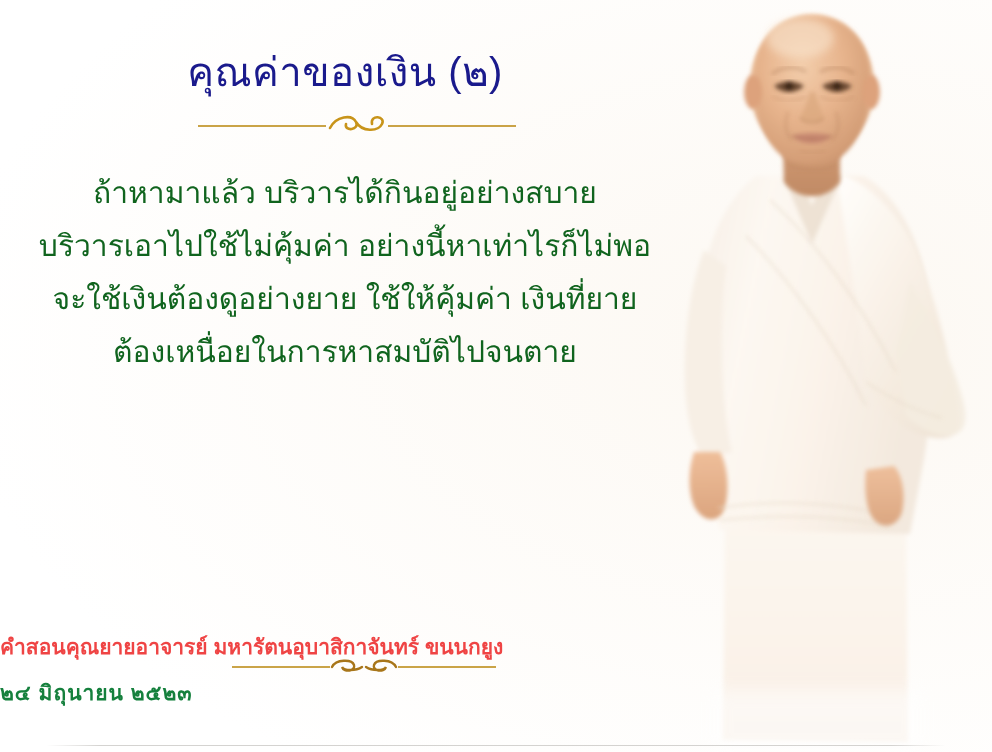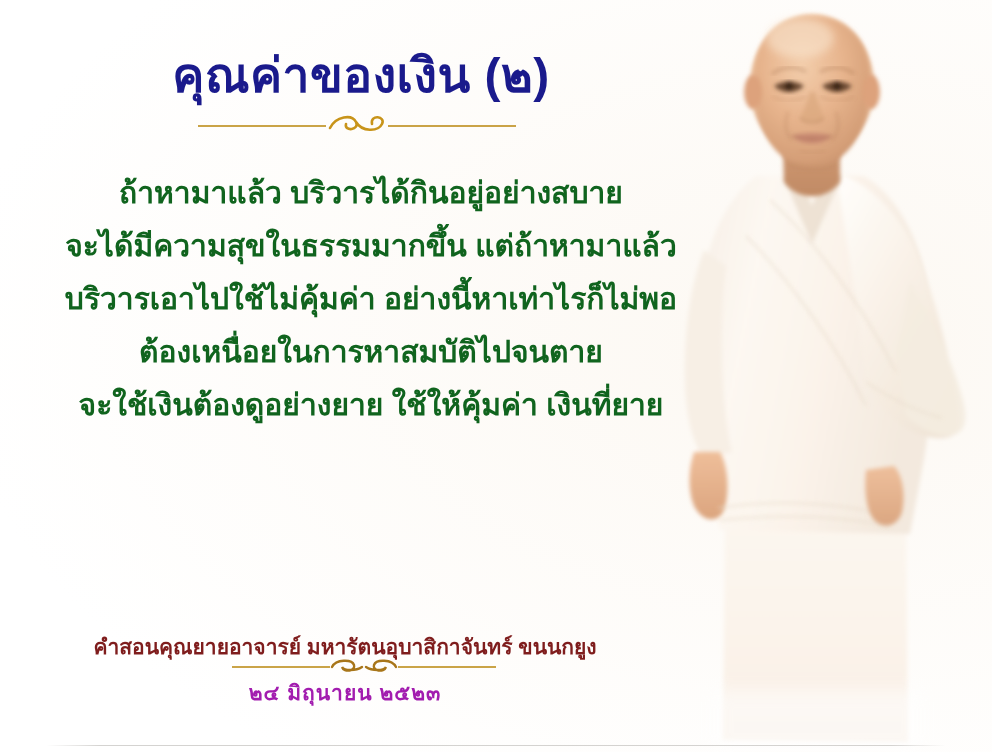--- a/index.html
+++ b/index.html
@@ -50,26 +50,26 @@
     position: absolute;
     left: 0;
     top: 0;
     width: 690px;
     height: 752px;
   }
 
   .title {
     position: absolute;
     top: 50px;
-    left: 16px;
+    left: 0;
     width: 690px;
     text-align: center;
     color: #1a1a8c;
-    font-size: 48px;
-    font-weight: bold;
+    font-size: 40px;
+    font-weight: normal;
     line-height: 1.1;
     letter-spacing: 0.5px;
     white-space: nowrap;
   }
 
   
   .divider-top {
     position: absolute;
     top: 112px;
     left: 198px;
@@ -87,48 +87,46 @@
 
   
   .verse {
     position: absolute;
     top: 166px;
     left: 0;
     width: 690px;
     text-align: center;
     color: #10641e;
     font-size: 30px;
-    font-weight: bold;
+    font-weight: normal;
     line-height: 53px;
-    margin-left: 26px;
   }
   .verse .vline {
     display: block;
     white-space: nowrap;
   }
 
   
   .attrib {
     position: absolute;
     top: 630px;
     left: 0;
     width: 690px;
-    text-align: center;
-    color: #7f1d1d;
+    color: #ef4444;
     font-size: 21px;
     font-weight: bold;
     white-space: nowrap;
   }
   .datetext {
     position: absolute;
     top: 676px;
     left: 0;
     width: 690px;
-    text-align: center;
-    color: #a21caf;
+    text-align: left;
+    color: #15803d;
     font-size: 21px;
     font-weight: bold;
     letter-spacing: 1px;
     white-space: nowrap;
   }
 
   
   .portrait {
     position: absolute;
     right: 0;
@@ -338,24 +336,23 @@
                  C 138 4, 154 2, 158 10
                  C 162 18, 146 20, 148 12
                  M 158 10
                  C 164 20, 180 20, 184 12
                  C 188 4, 172 2, 174 12" stroke="#c8941a" stroke-width="2.6" fill="none" stroke-linecap="round"></path>
       </svg>
     </div>
 
     <div class="verse">
       <span class="vline">ถ้าหามาแล้ว  บริวารได้กินอยู่อย่างสบาย</span>
-      <span class="vline">จะได้มีความสุขในธรรมมากขึ้น แต่ถ้าหามาแล้ว</span>
       <span class="vline">บริวารเอาไปใช้ไม่คุ้มค่า  อย่างนี้หาเท่าไรก็ไม่พอ</span>
+      <span class="vline">จะใช้เงินต้องดูอย่างยาย  ใช้ให้คุ้มค่า  เงินที่ยาย</span>
       <span class="vline">ต้องเหนื่อยในการหาสมบัติไปจนตาย</span>
-      <span class="vline">จะใช้เงินต้องดูอย่างยาย  ใช้ให้คุ้มค่า  เงินที่ยาย</span>
     </div>
 
     <div class="attrib">คำสอนคุณยายอาจารย์ มหารัตนอุบาสิกาจันทร์ ขนนกยูง</div>
 
     <div class="divider-bottom">
       <svg width="264" height="20" viewBox="0 0 264 20" xmlns="http://www.w3.org/2000/svg">
         <line x1="0" y1="9" x2="98" y2="9" stroke="#b8860b" stroke-width="1.3"></line>
         <line x1="166" y1="9" x2="264" y2="9" stroke="#b8860b" stroke-width="1.3"></line>
         <path d="M100 9
                  C 104 1, 120 1, 122 7

